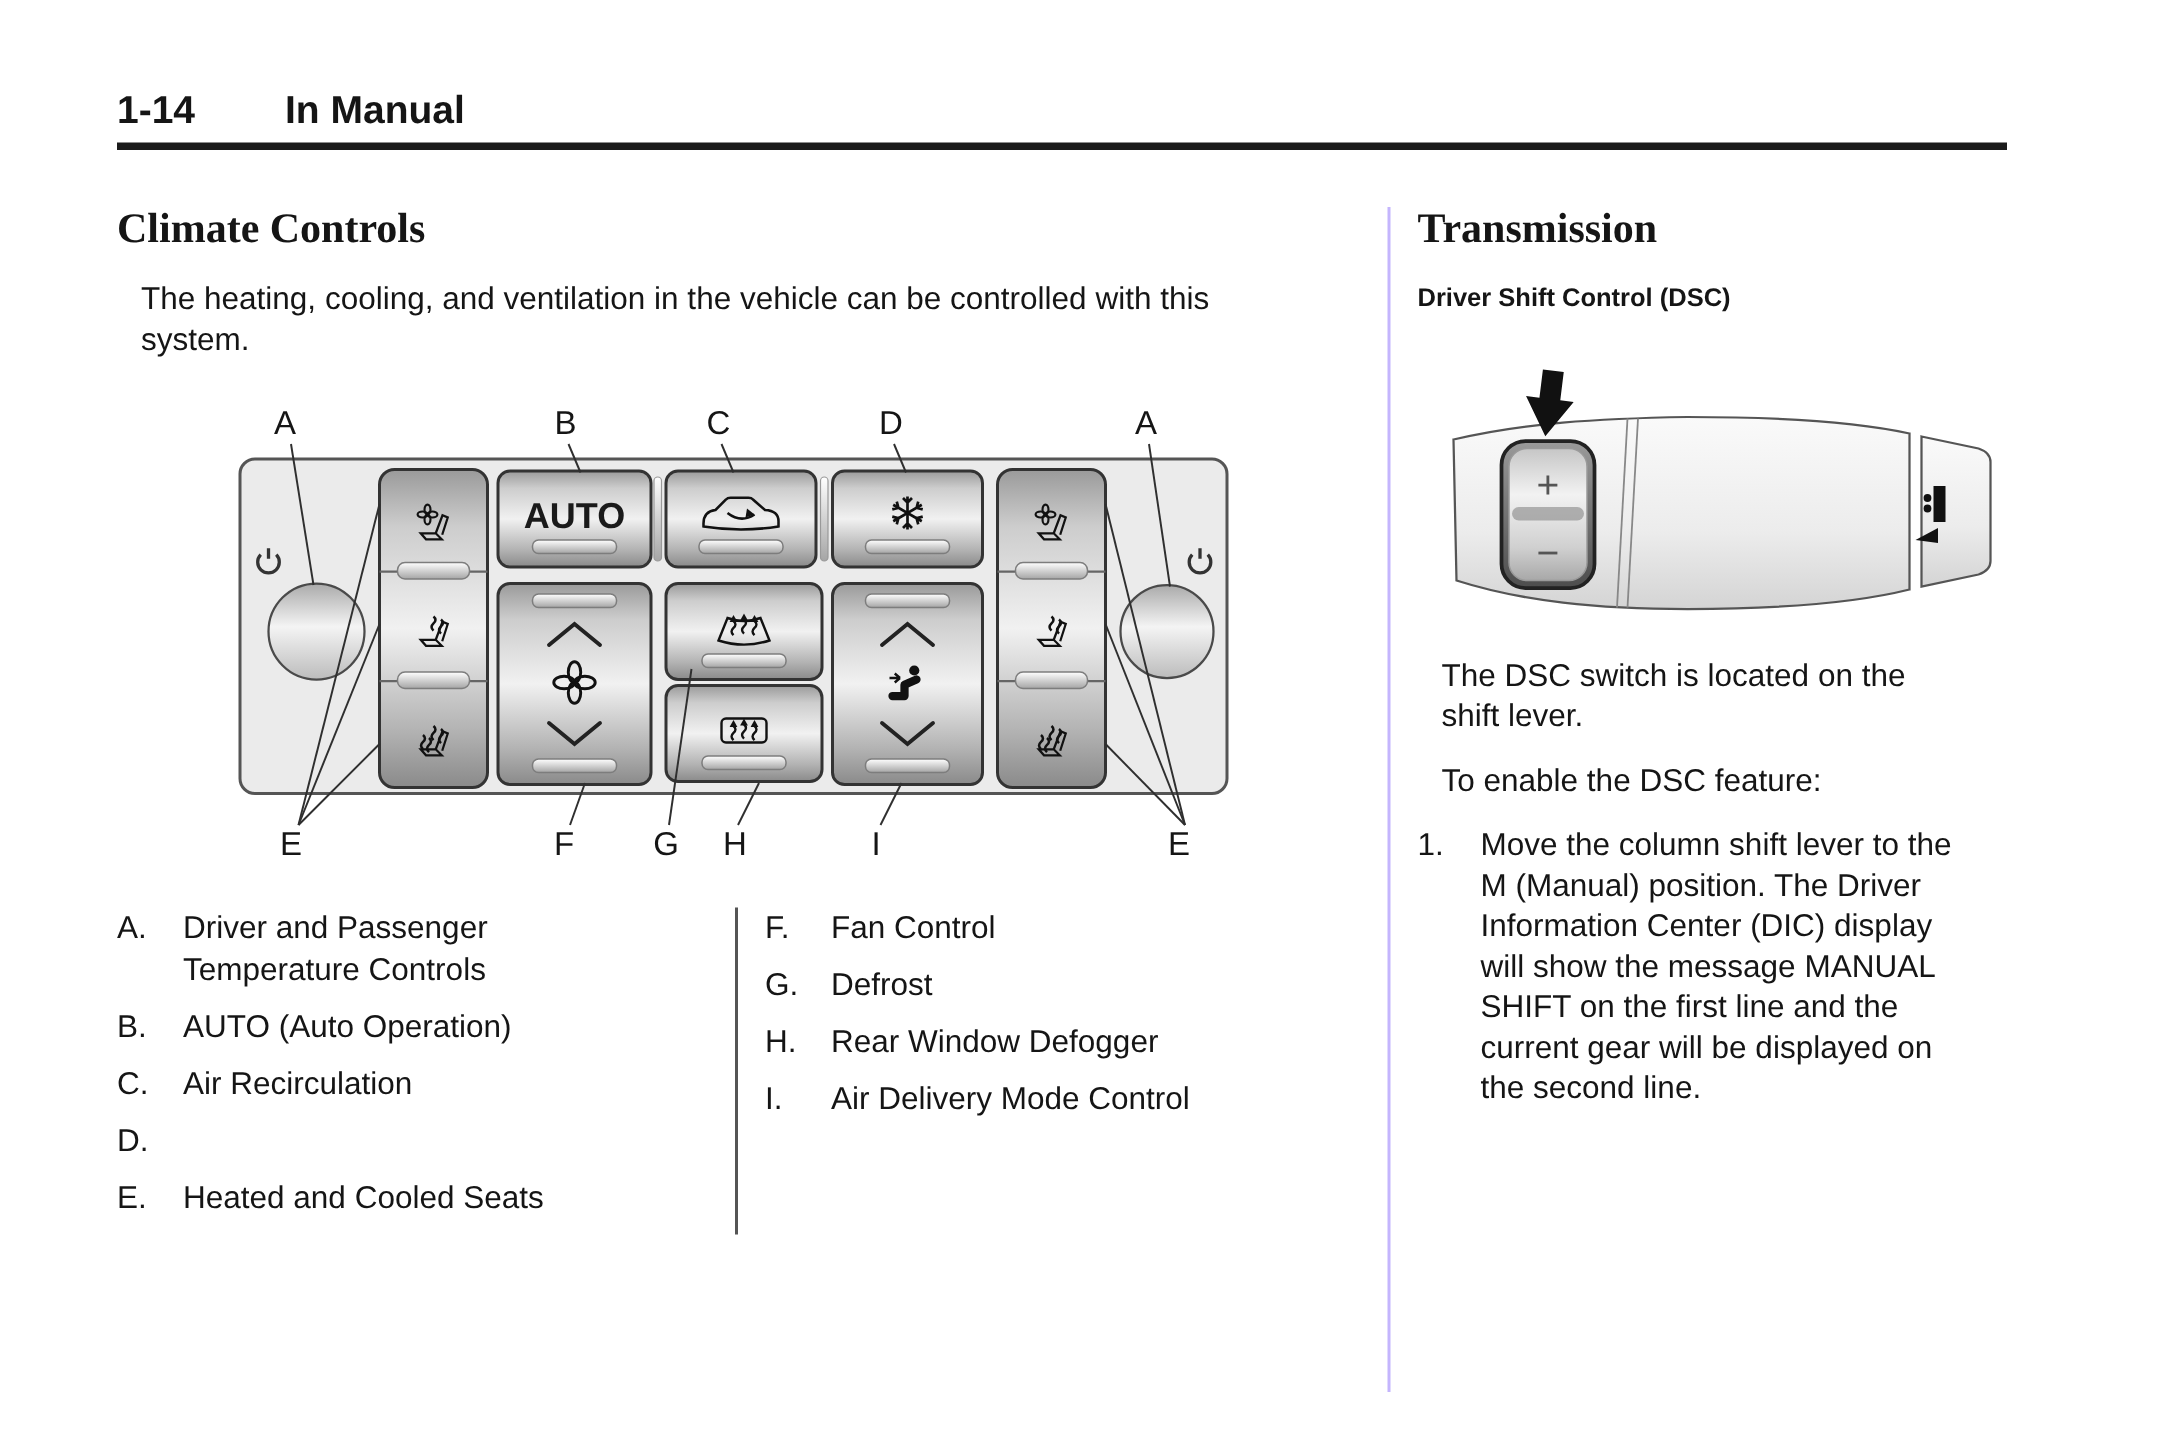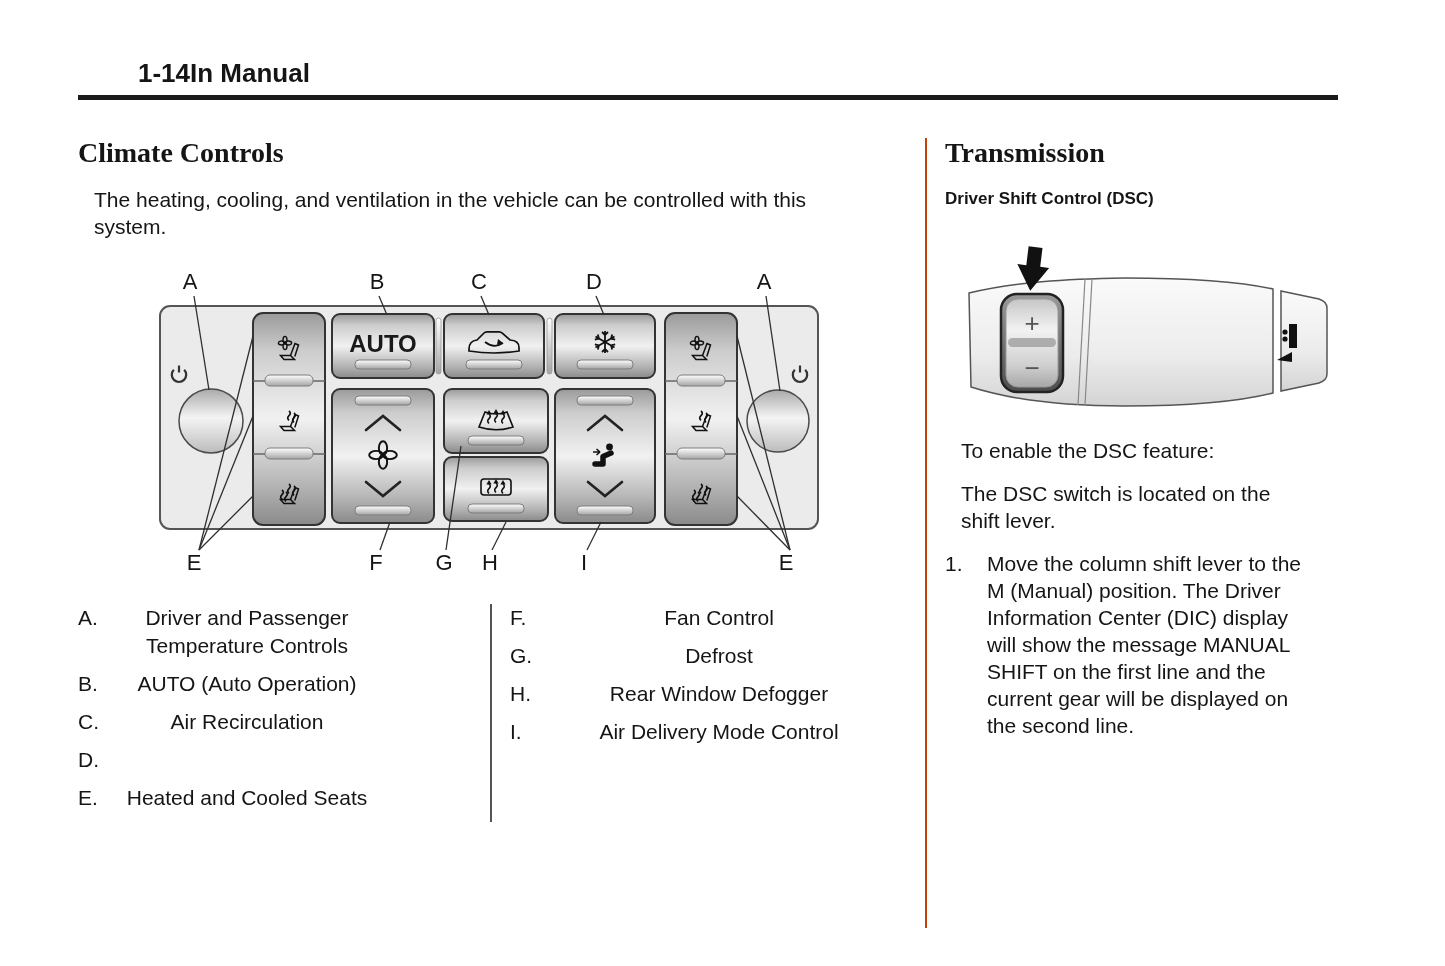--- a/index.html
+++ b/index.html
@@ -1,37 +1,37 @@
 <!DOCTYPE html>
 <html><head>
 <meta charset="utf-8">
 <style>
   html,body{margin:0;padding:0;background:#fff;}
   body{width:1445px;height:966px;font-family:"Liberation Sans","DejaVu Sans",sans-serif;color:#151515;overflow:hidden;}
   .page{padding:58px 0 0 78px;width:1367px;}
   
-  .hdr{display:flex;align-items:baseline;font-weight:bold;font-size:26px;line-height:30px;text-align:right;}
+  .hdr{display:flex;align-items:baseline;font-weight:bold;font-size:26px;line-height:30px;}
   .hdr .num{width:112px;}
   .rule{width:1260px;height:5px;background:#1b1b1b;margin-top:7px;}
   main{display:flex;margin-top:38px;}
   .leftcol{width:828px;flex:0 0 828px;}
-  .rightcol{flex:0 0 400px;width:400px;border-left:2px solid #c2410c;margin-left:19px;padding-left:18px;min-height:790px;}
+  .rightcol{flex:0 0 400px;width:400px;border-left:2px solid #c4b5fd;margin-left:19px;padding-left:18px;min-height:790px;}
   h1.sect{font-size:28px;line-height:30px;margin:0 0 18px 0;font-family:Liberation Serif, serif;}
   h2.sub{font-size:17px;line-height:26px;margin:0 0 30px 0;}
   p.body{font-size:21px;line-height:27px;margin:16px;}
   .intro{width:750px;margin-bottom:30px;}
   figure{margin:0;}
   figcaption{width:830px;text-align:center;font-weight:bold;font-size:21.5px;margin-top:4px;}
   
   .legend{display:flex;margin-top:26px;}
   .leg-left{width:412px;flex:0 0 412px;}
   .leg-right{border-left:2px solid #555;padding-left:18px;flex:1;}
   .li{display:flex;font-size:21px;line-height:28px;margin-bottom:10px;}
   .li .let{width:44px;flex:0 0 44px;}
-  .li .txt{width:250px;text-align:center;}
+  .li .txt{width:250px;}
   .leg-right .li .txt{width:330px;}
   .seeref{font-size:21px;line-height:28px;width:345px;margin-top:10px;}
   .seeref i{font-style:italic;}
   
   .rightcol .lever{margin:34px 0 10px 0;display:block;}
   .p1{width:330px;margin-bottom:14px;}
   .p2{width:360px;margin-bottom:16px;}
   .step{display:flex;font-size:21px;line-height:27px;}
   .step .n{width:42px;flex:0 0 42px;}
   .step .t{width:315px;}
@@ -336,21 +336,21 @@
         </g>
         <polygon points="81,1 95,1 95,20 104,20 88,45 72,20 81,20" transform="rotate(7,88,22)" fill="#111"></polygon>
         <g fill="#111">
           <rect x="344" y="78" width="8" height="24"></rect>
           <circle cx="340" cy="86" r="2.6"></circle>
           <circle cx="340" cy="93" r="2.6"></circle>
           <polygon points="332,114 347,106 347,116"></polygon>
         </g>
       </svg>
 
+      <p class="body p1">The DSC switch is located on the shift lever.</p>
       <p class="body p2">To enable the DSC feature:</p>
-      <p class="body p1">The DSC switch is located on the shift lever.</p>
       <div class="step">
         <span class="n">1.</span>
         <span class="t">Move the column shift lever to the M (Manual) position. The Driver Information Center (DIC) display will show the message MANUAL SHIFT on the first line and the current gear will be displayed on the second line.</span>
       </div>
     </aside>
   </main>
 </div>
 
 </body></html>

